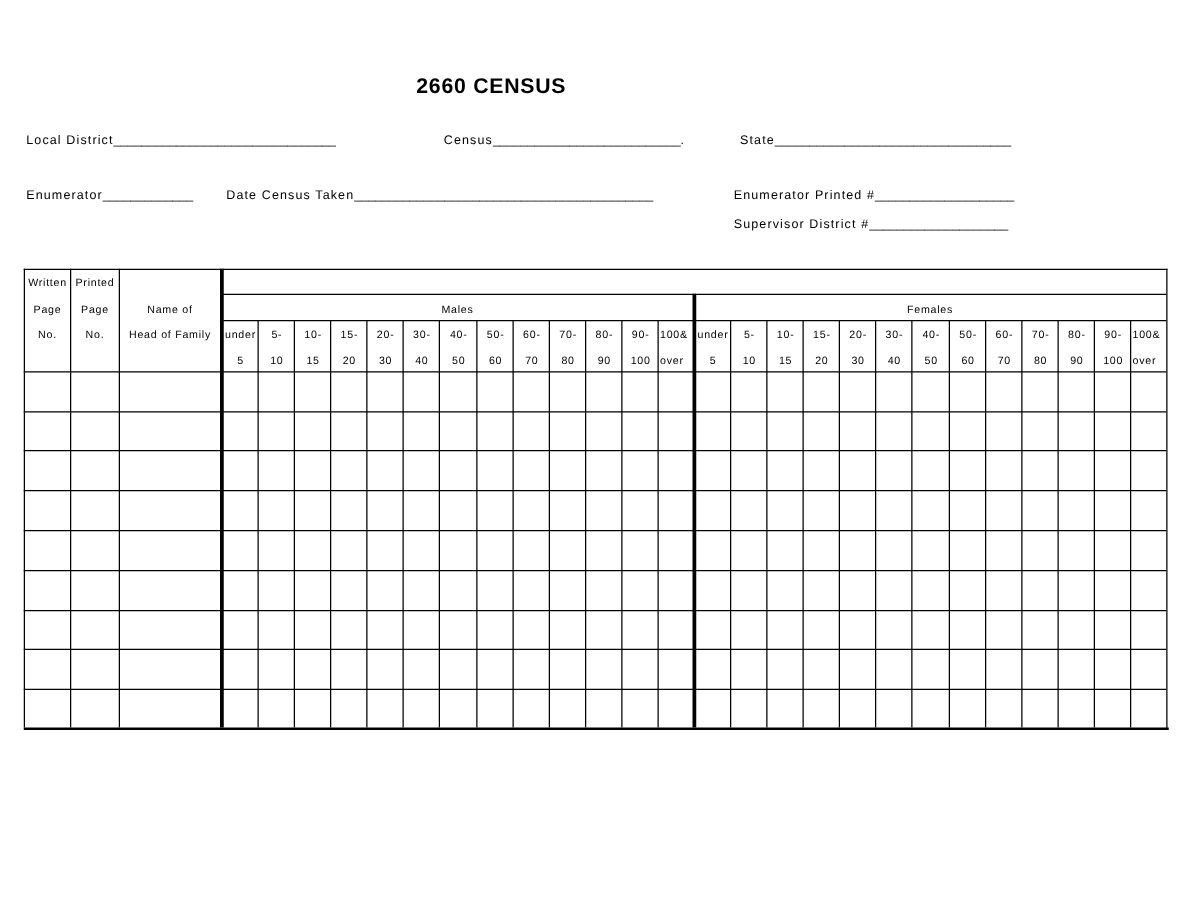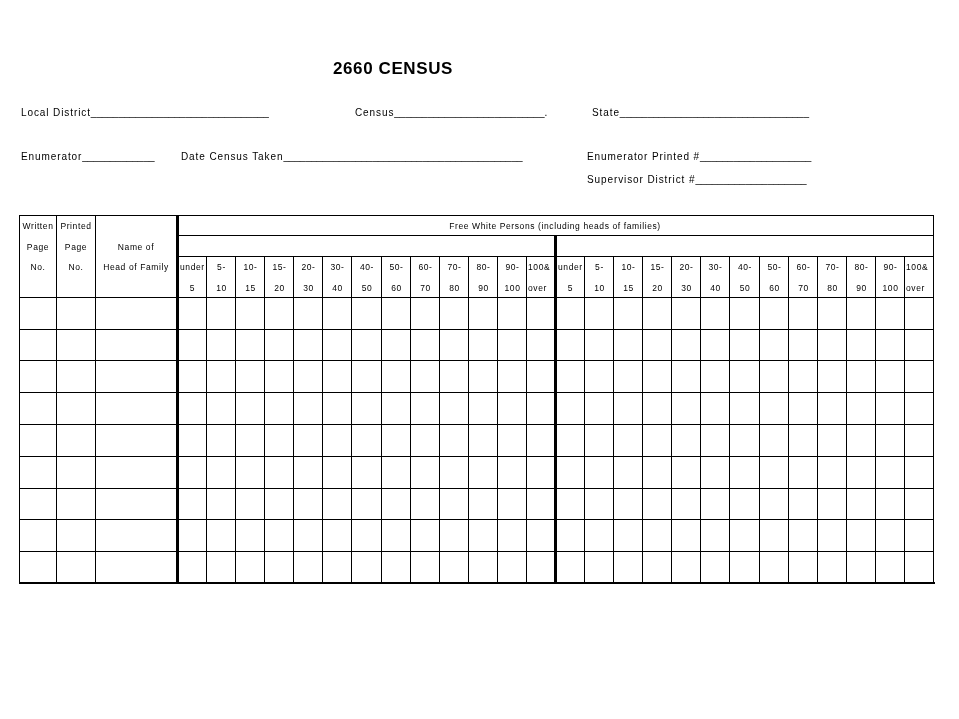--- a/index.html
+++ b/index.html
@@ -93,21 +93,22 @@
       <div class="hl" style="left: 19px; top: 519px; width: 914px; height: 1px;"></div>
       <div class="hl" style="left: 19px; top: 551px; width: 914px; height: 1px;"></div>
       <div class="cell-text" style="left: 20px; top: 221px; width: 36px;">Written</div>
       <div class="cell-text" style="left: 20px; top: 242px; width: 36px;">Page</div>
       <div class="cell-text" style="left: 20px; top: 262px; width: 36px;">No.</div>
       <div class="cell-text" style="left: 57px; top: 221px; width: 38px;">Printed</div>
       <div class="cell-text" style="left: 57px; top: 242px; width: 38px;">Page</div>
       <div class="cell-text" style="left: 57px; top: 262px; width: 38px;">No.</div>
       <div class="cell-text" style="left: 96px; top: 242px; width: 80px;">Name of</div>
       <div class="cell-text" style="left: 96px; top: 262px; width: 80px;">Head of Family</div>
-      <div class="cell-text" style="left: 179px; top: 221px; width: 752px;">Free White Persons (including heads of families)</div>
+      <div class="cell-text" style="left: 179px; top: 242px; width: 374px;">Males</div>
+      <div class="cell-text" style="left: 557px; top: 242px; width: 374px;">Females</div>
       <div class="cell-text left" style="left: 180px; top: 262px; width: 27px;">under</div>
       <div class="cell-text" style="left: 179px; top: 283px; width: 27px;">5</div>
       <div class="cell-text left" style="left: 558px; top: 262px; width: 27px;">under</div>
       <div class="cell-text" style="left: 557px; top: 283px; width: 27px;">5</div>
       <div class="cell-text" style="left: 208px; top: 262px; width: 27px;">5-</div>
       <div class="cell-text" style="left: 208px; top: 283px; width: 27px;">10</div>
       <div class="cell-text" style="left: 586px; top: 262px; width: 27px;">5-</div>
       <div class="cell-text" style="left: 586px; top: 283px; width: 27px;">10</div>
       <div class="cell-text" style="left: 237px; top: 262px; width: 27px;">10-</div>
       <div class="cell-text" style="left: 237px; top: 283px; width: 27px;">15</div>

